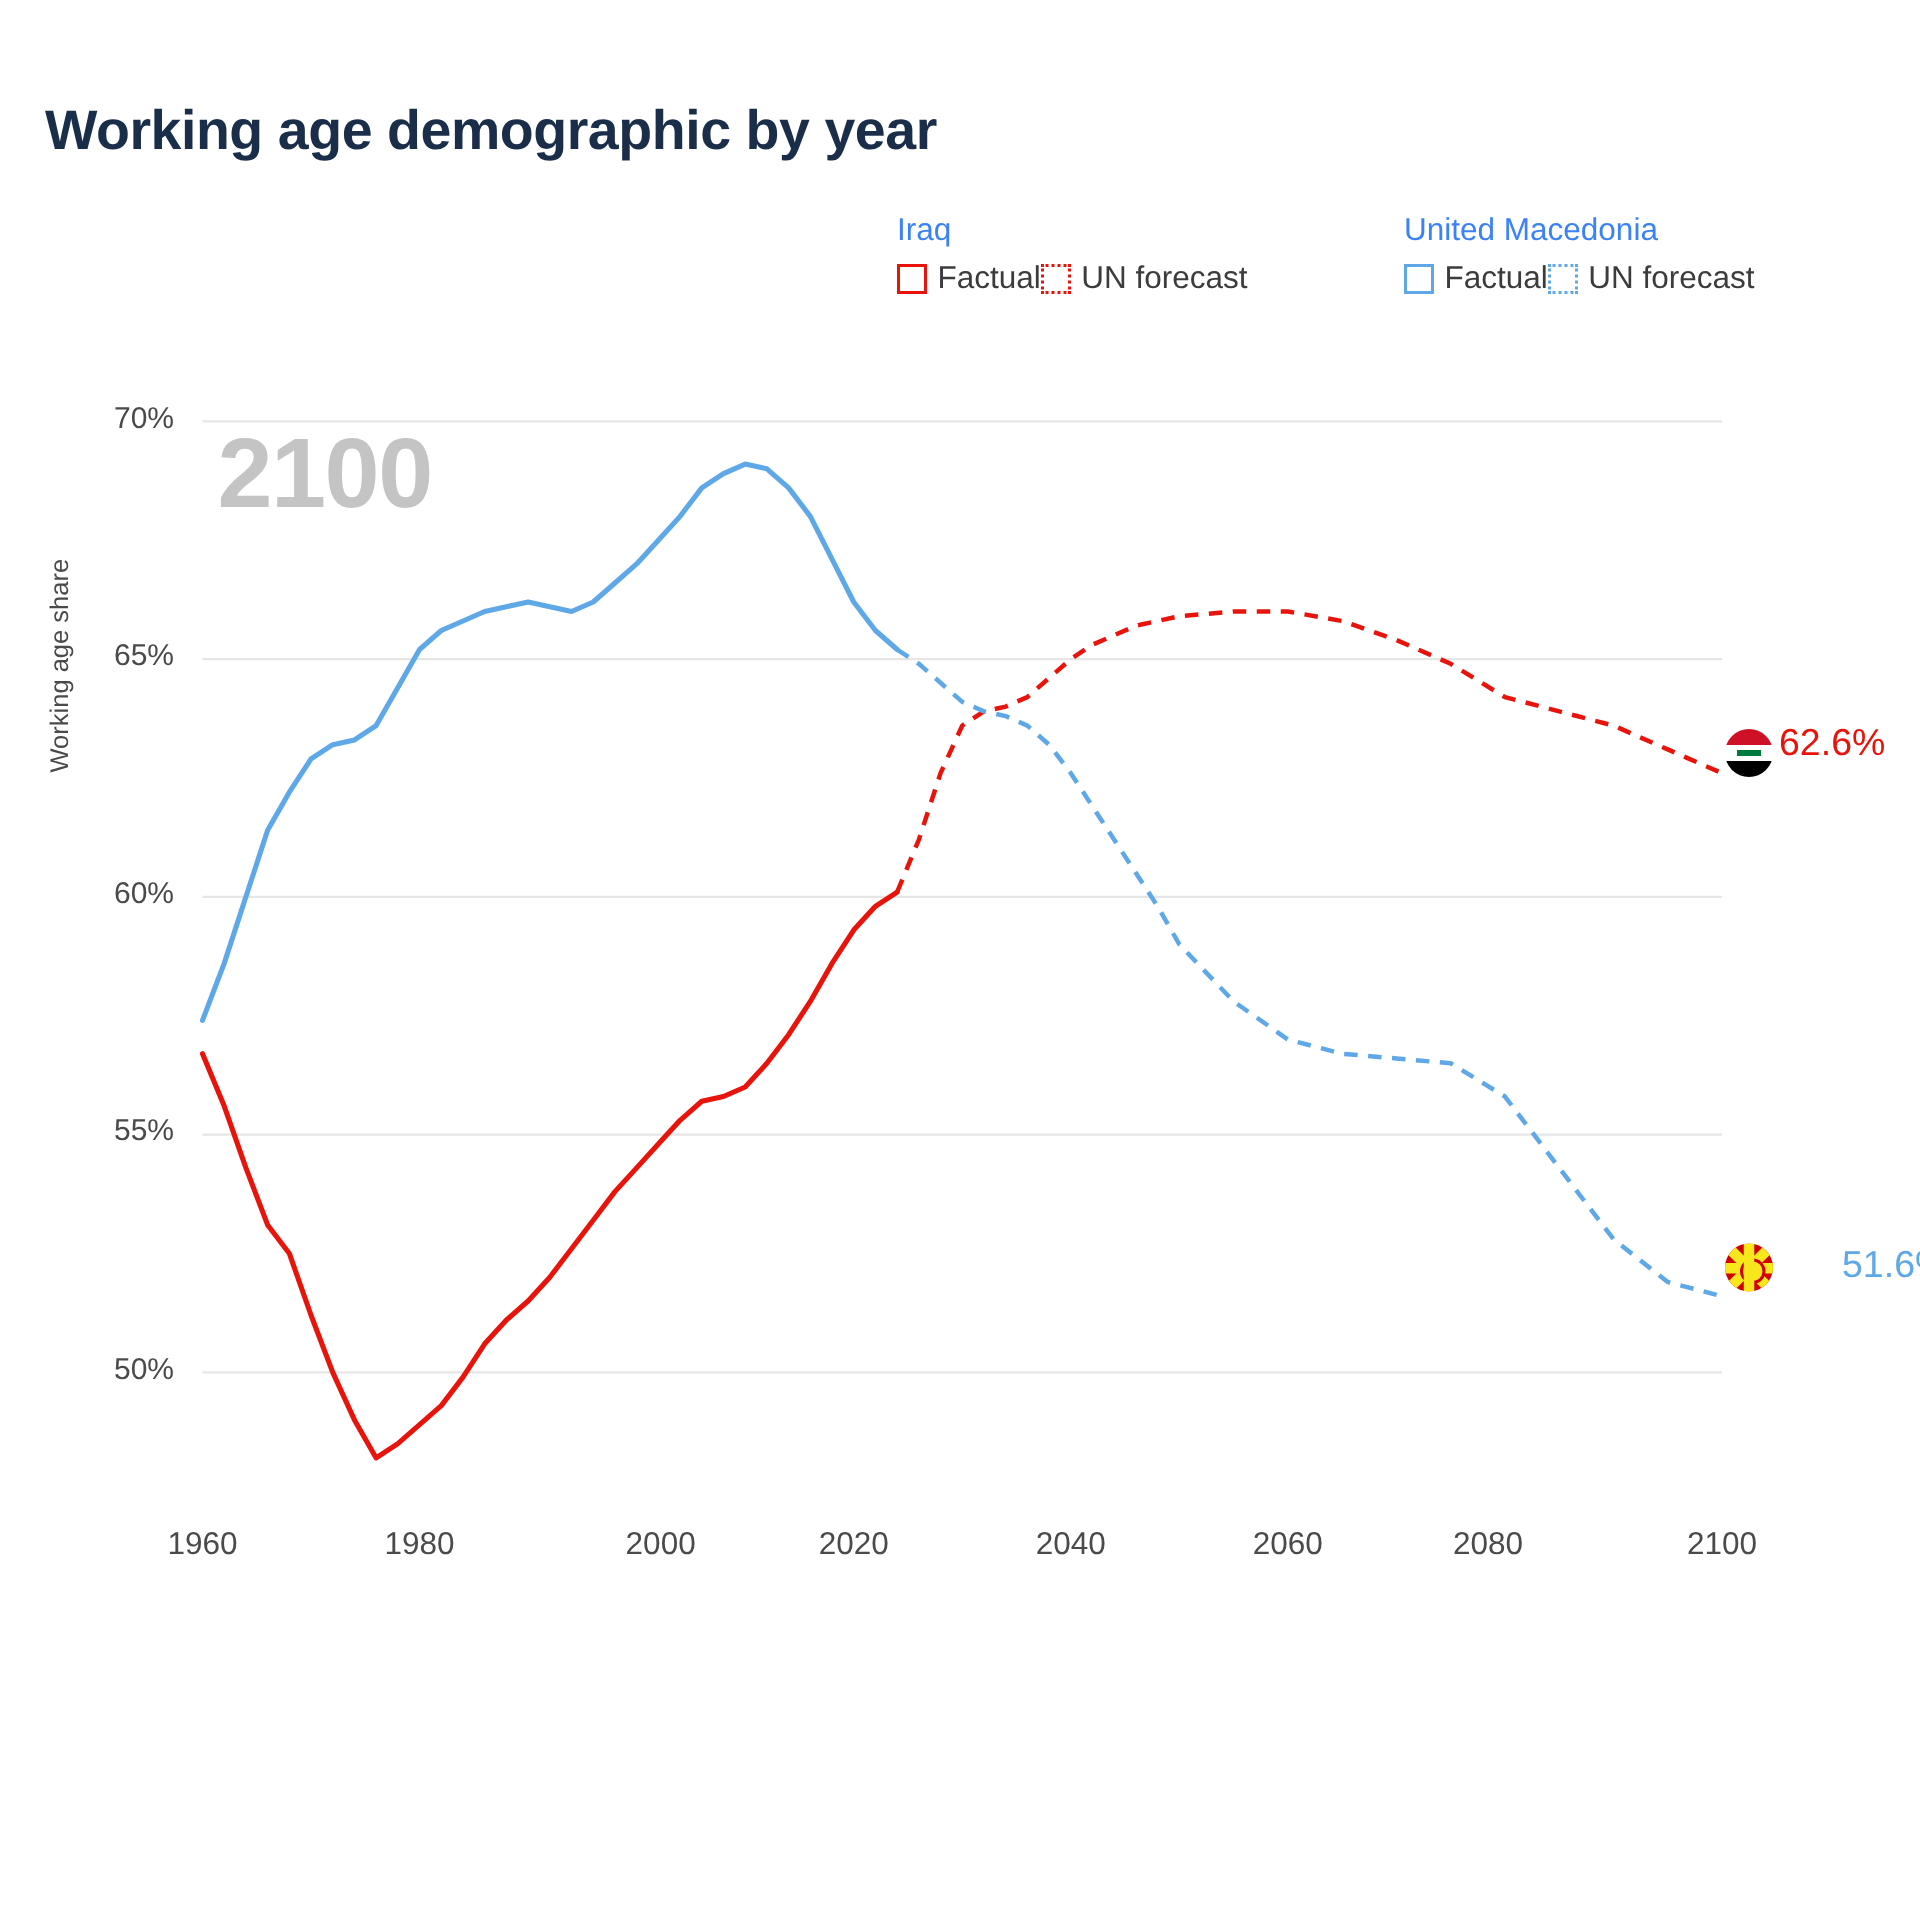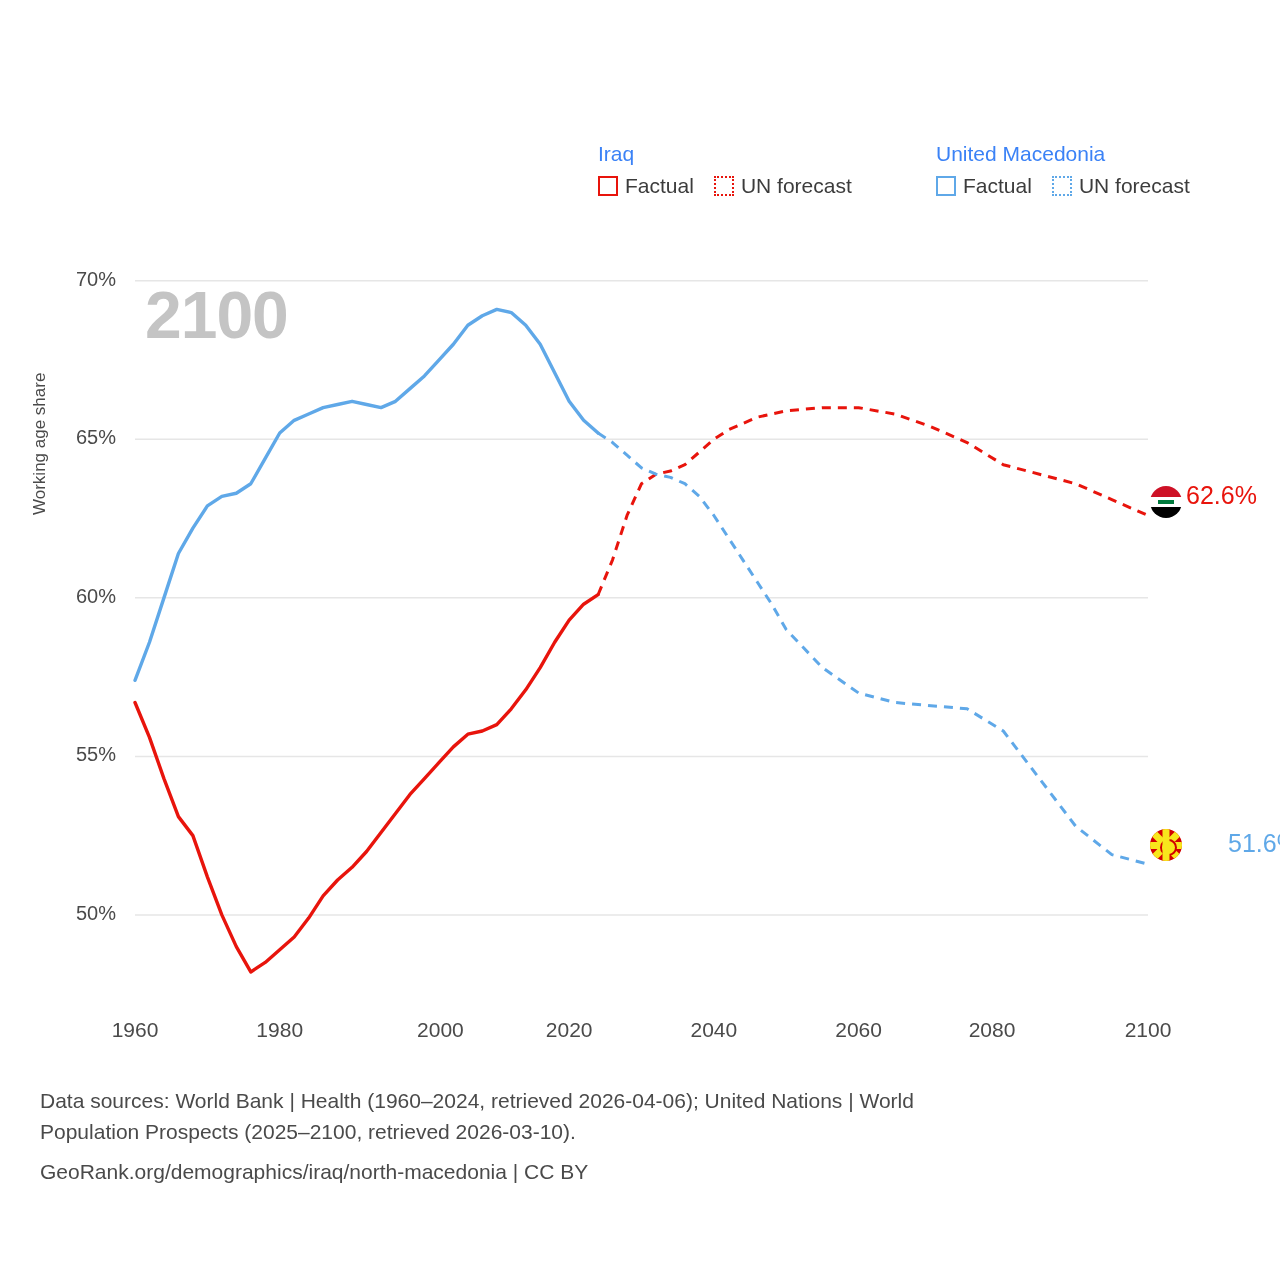--- a/index.html
+++ b/index.html
@@ -46,21 +46,20 @@
   .legend-head {
     font-size: 21px;
     color: #3b82f6;
     margin-bottom: 8px;
     white-space: nowrap;
   }
   .legend-items {
     display: flex;
     flex-direction: row;
     align-items: center;
-    gap: 20px;
   }
   .legend-item {
     display: flex;
     flex-direction: row;
     align-items: center;
     gap: 7px;
     font-size: 21px;
     color: #3c3c3c;
     white-space: nowrap;
   }
@@ -213,20 +212,21 @@
     color: #4a4a4a;
     line-height: 31px;
   }
   .footer .line2 { margin-top: 9px; }
 </style>
 </head>
 <body>
 
 <div class="page">
 
+  <div class="title">Working age demographic by year</div>
 
   <div class="legend">
     <div class="legend-group iraq">
       <div class="legend-head">Iraq</div>
       <div class="legend-items">
         <div class="legend-item">
           <span class="swatch solid-red"></span>
           <span>Factual</span>
         </div>
         <div class="legend-item">
@@ -291,19 +291,14 @@
     <div class="flag-nmk-inner">
       <div class="flag-nmk-extra1"></div>
       <div class="flag-nmk-extra2"></div>
       <div class="flag-nmk-sun"></div>
     </div>
   </div>
 
   <div class="endlabel iraq">62.6%</div>
   <div class="endlabel nmk">51.6%</div>
 
-  <div class="footer">
-    <div>Data sources: World Bank | Health (1960–2024, retrieved 2026-04-06); United Nations | World</div>
-    <div>Population Prospects (2025–2100, retrieved 2026-03-10).</div>
-    <div class="line2">GeoRank.org/demographics/iraq/north-macedonia | CC BY</div>
-  </div>
 
 </div>
 
 </body></html>

